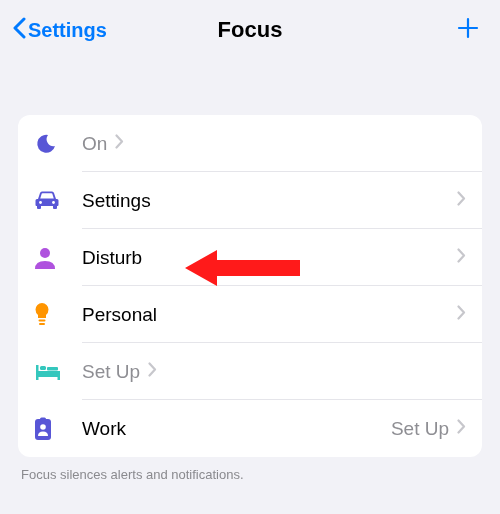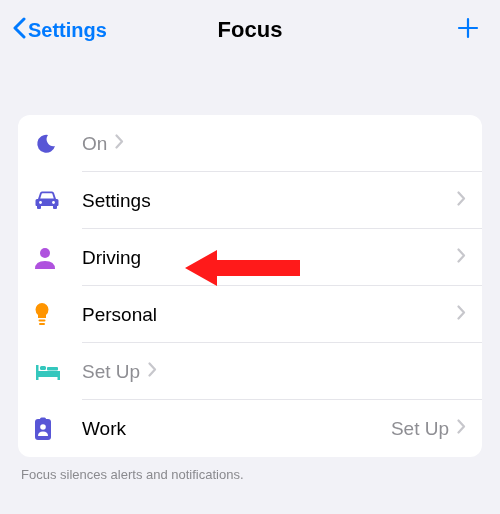--- a/index.html
+++ b/index.html
@@ -157,21 +157,21 @@
     <div class="row-divider"></div>
   </div>
 
   <div class="row">
     <span class="row-icon">
       <svg width="22" height="24" viewBox="0 0 22 24">
           <circle cx="11" cy="7" r="5" fill="#af52de"></circle>
           <path d="M1 23 Q1 15 11 15 Q21 15 21 23 Z" fill="#af52de"></path>
         </svg>
     </span>
-    <span class="row-label">Driving</span>
+    <span class="row-label">Disturb</span>
     <span class="row-status"></span>
     <span class="row-chevron">
       <svg width="9" height="15" viewBox="0 0 9 15">
           <path d="M1.5 1.5 L7 7.5 L1.5 13.5" stroke="#c7c7cc" stroke-width="2.2" fill="none" stroke-linecap="round" stroke-linejoin="round"></path>
         </svg>
     </span>
     <div class="row-divider"></div>
   </div>
 
   <div class="row">

